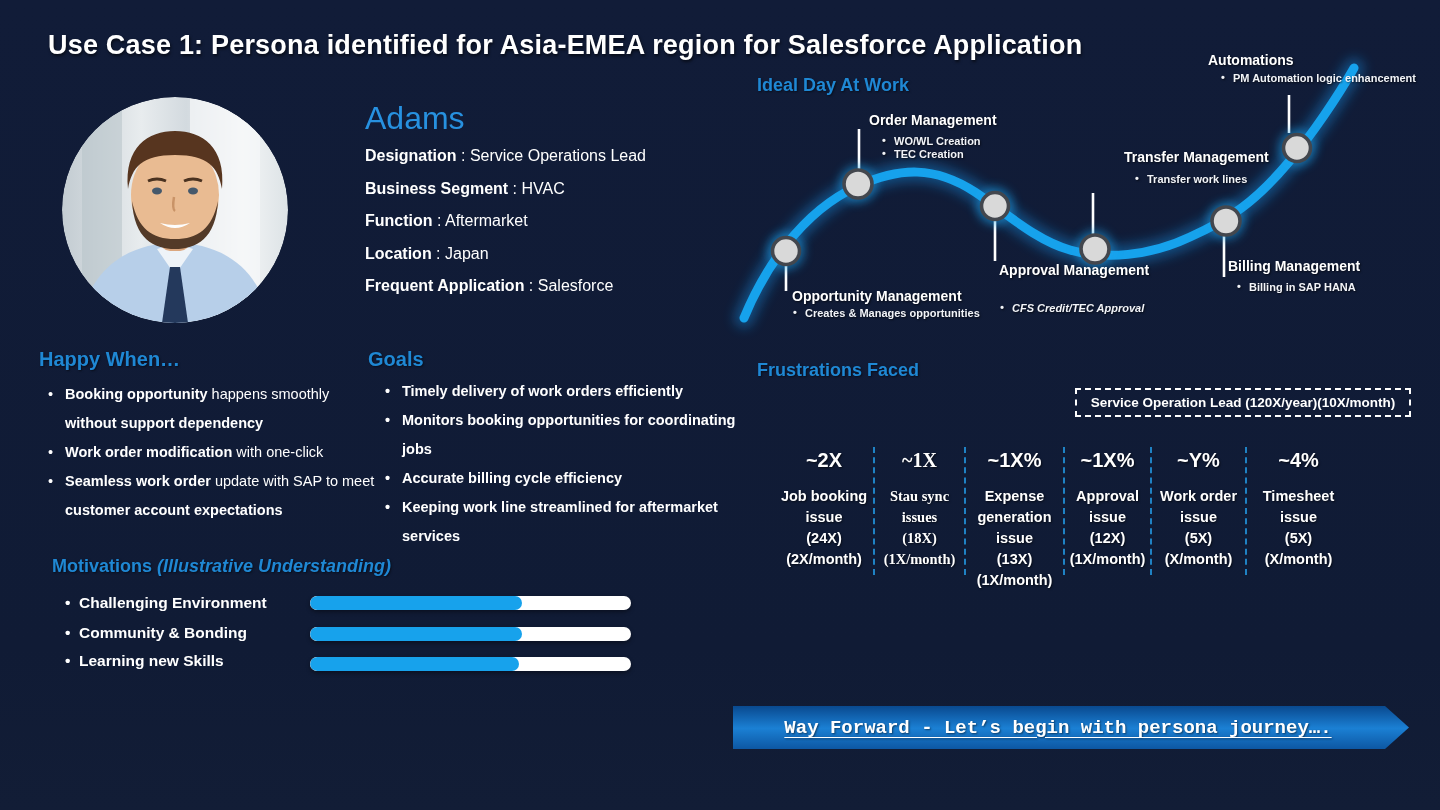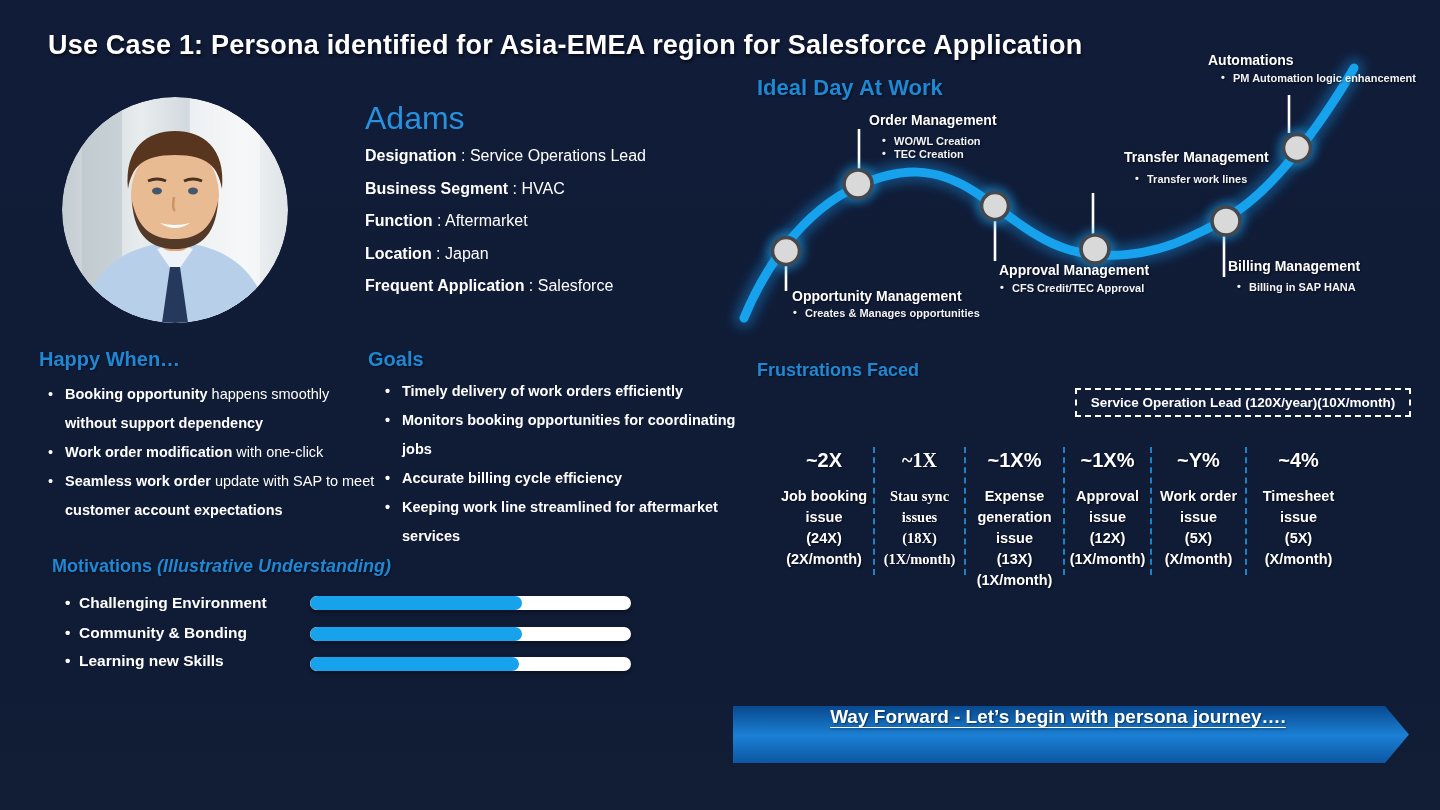--- a/index.html
+++ b/index.html
@@ -16,21 +16,21 @@
   }
   
   .sec-head{color:#1f88d4;font-weight:bold;text-shadow:1px 1px 2px rgba(0,0,0,.5);}
   
   .avatar{left:62px;top:97px;width:226px;height:226px;border-radius:50%;overflow:hidden;}
   
   .persona-name{left:365px;top:100px;font-size:32px;color:#2791e0;font-weight:500;}
   .persona-row{left:365px;font-size:16px;white-space:nowrap;}
   .persona-row b{font-weight:bold;}
   
-  .journey-title{left:757px;top:75px;font-size:22px;}
+  .journey-title{left:757px;top:75px;font-size:18px;}
   .j-label{position:absolute;white-space:nowrap;text-shadow:1px 1px 2px rgba(0,0,0,.6);}
   .j-title{font-size:14px;font-weight:bold;}
   .j-bullet{font-size:11px;font-weight:600;color:#f2f4f8;margin-top:3px;padding-left:13px;position:relative;}
   .j-bullet::before{content:"•";position:absolute;left:1px;top:-1px;}
   
   .bullets{position:absolute;}
   .bullet{position:relative;padding-left:26px;font-size:14.5px;line-height:29px;}
   .bullet::before{content:"•";position:absolute;left:9px;}
   .bullet .b{font-weight:bold;}
   .goal-bullet{white-space:pre-line;font-weight:600;padding-left:17px;}
@@ -50,25 +50,25 @@
     display:flex;align-items:center;justify-content:center;
     font-size:13.5px;font-weight:bold;box-sizing:border-box;white-space:nowrap;
   }
   .frus-cols{left:775px;top:447px;width:580px;height:128px;display:flex;}
   .frus-col{box-sizing:border-box;text-align:center;padding-top:2px;}
   .frus-col + .frus-col{border-left:2px dashed #1f82c4;}
   .frus-head{font-size:20px;font-weight:bold;text-shadow:1px 1px 2px rgba(0,0,0,.6);}
   .frus-detail{margin-top:14px;font-size:14.5px;font-weight:bold;line-height:21px;white-space:pre-line;text-shadow:1px 1px 2px rgba(0,0,0,.6);}
   
   .banner{
-    left:733px;top:706px;width:676px;height:57px;
+    left:733px;top:706px;width:676px;height:43px;
     background:linear-gradient(180deg,#09498f 0%,#1b80d4 52%,#0d57a3 100%);
     clip-path:polygon(0 0,calc(100% - 24px) 0,100% 50%,calc(100% - 24px) 100%,0 100%);
-    display:flex;align-items:flex-start;justify-content:center;
-    padding-right:26px;box-sizing:border-box;
+    display:flex;align-items:center;justify-content:center;
+    padding-right:26px;box-sizing:border-box;font-family:Liberation Mono, monospace;
   }
   .banner-text{font-size:19px;font-weight:bold;text-decoration:underline;text-underline-offset:4px;text-shadow:1px 1px 2px rgba(0,0,0,.5);}
 </style>
 </head>
 <body>
 
 <div class="slide">
 
   <div class="abs slide-title">Use Case 1: Persona identified for Asia-EMEA region for Salesforce Application</div>
 
@@ -168,21 +168,21 @@
     <div class="j-title">Opportunity Management</div>
     <div class="j-bullet">Creates &amp; Manages opportunities</div>
   </div>
   <div class="j-label" style="left:869px;top:112px;">
     <div class="j-title">Order Management</div>
     <div class="j-bullet" style="margin-left:12px;margin-top:7px;">WO/WL Creation</div>
     <div class="j-bullet" style="margin-left:12px;margin-top:1px;">TEC Creation</div>
   </div>
   <div class="j-label" style="left:999px;top:262px;">
     <div class="j-title">Approval Management</div>
-    <div class="j-bullet" style="margin-top:4px;">CFS Credit/TEC Approval</div>
+    <div class="j-bullet" style="margin-top:24px;font-style:italic;">CFS Credit/TEC Approval</div>
   </div>
   <div class="j-label" style="left:1100px;top:149px;margin-left:24px;">
     <div class="j-title">Transfer Management</div>
     <div class="j-bullet" style="margin-left:10px;margin-top:8px;">Transfer work lines</div>
   </div>
   <div class="j-label" style="left:1228px;top:258px;">
     <div class="j-title">Billing Management</div>
     <div class="j-bullet" style="margin-left:8px;margin-top:7px;">Billing in SAP HANA</div>
   </div>
   <div class="j-label" style="left:1208px;top:52px;">

